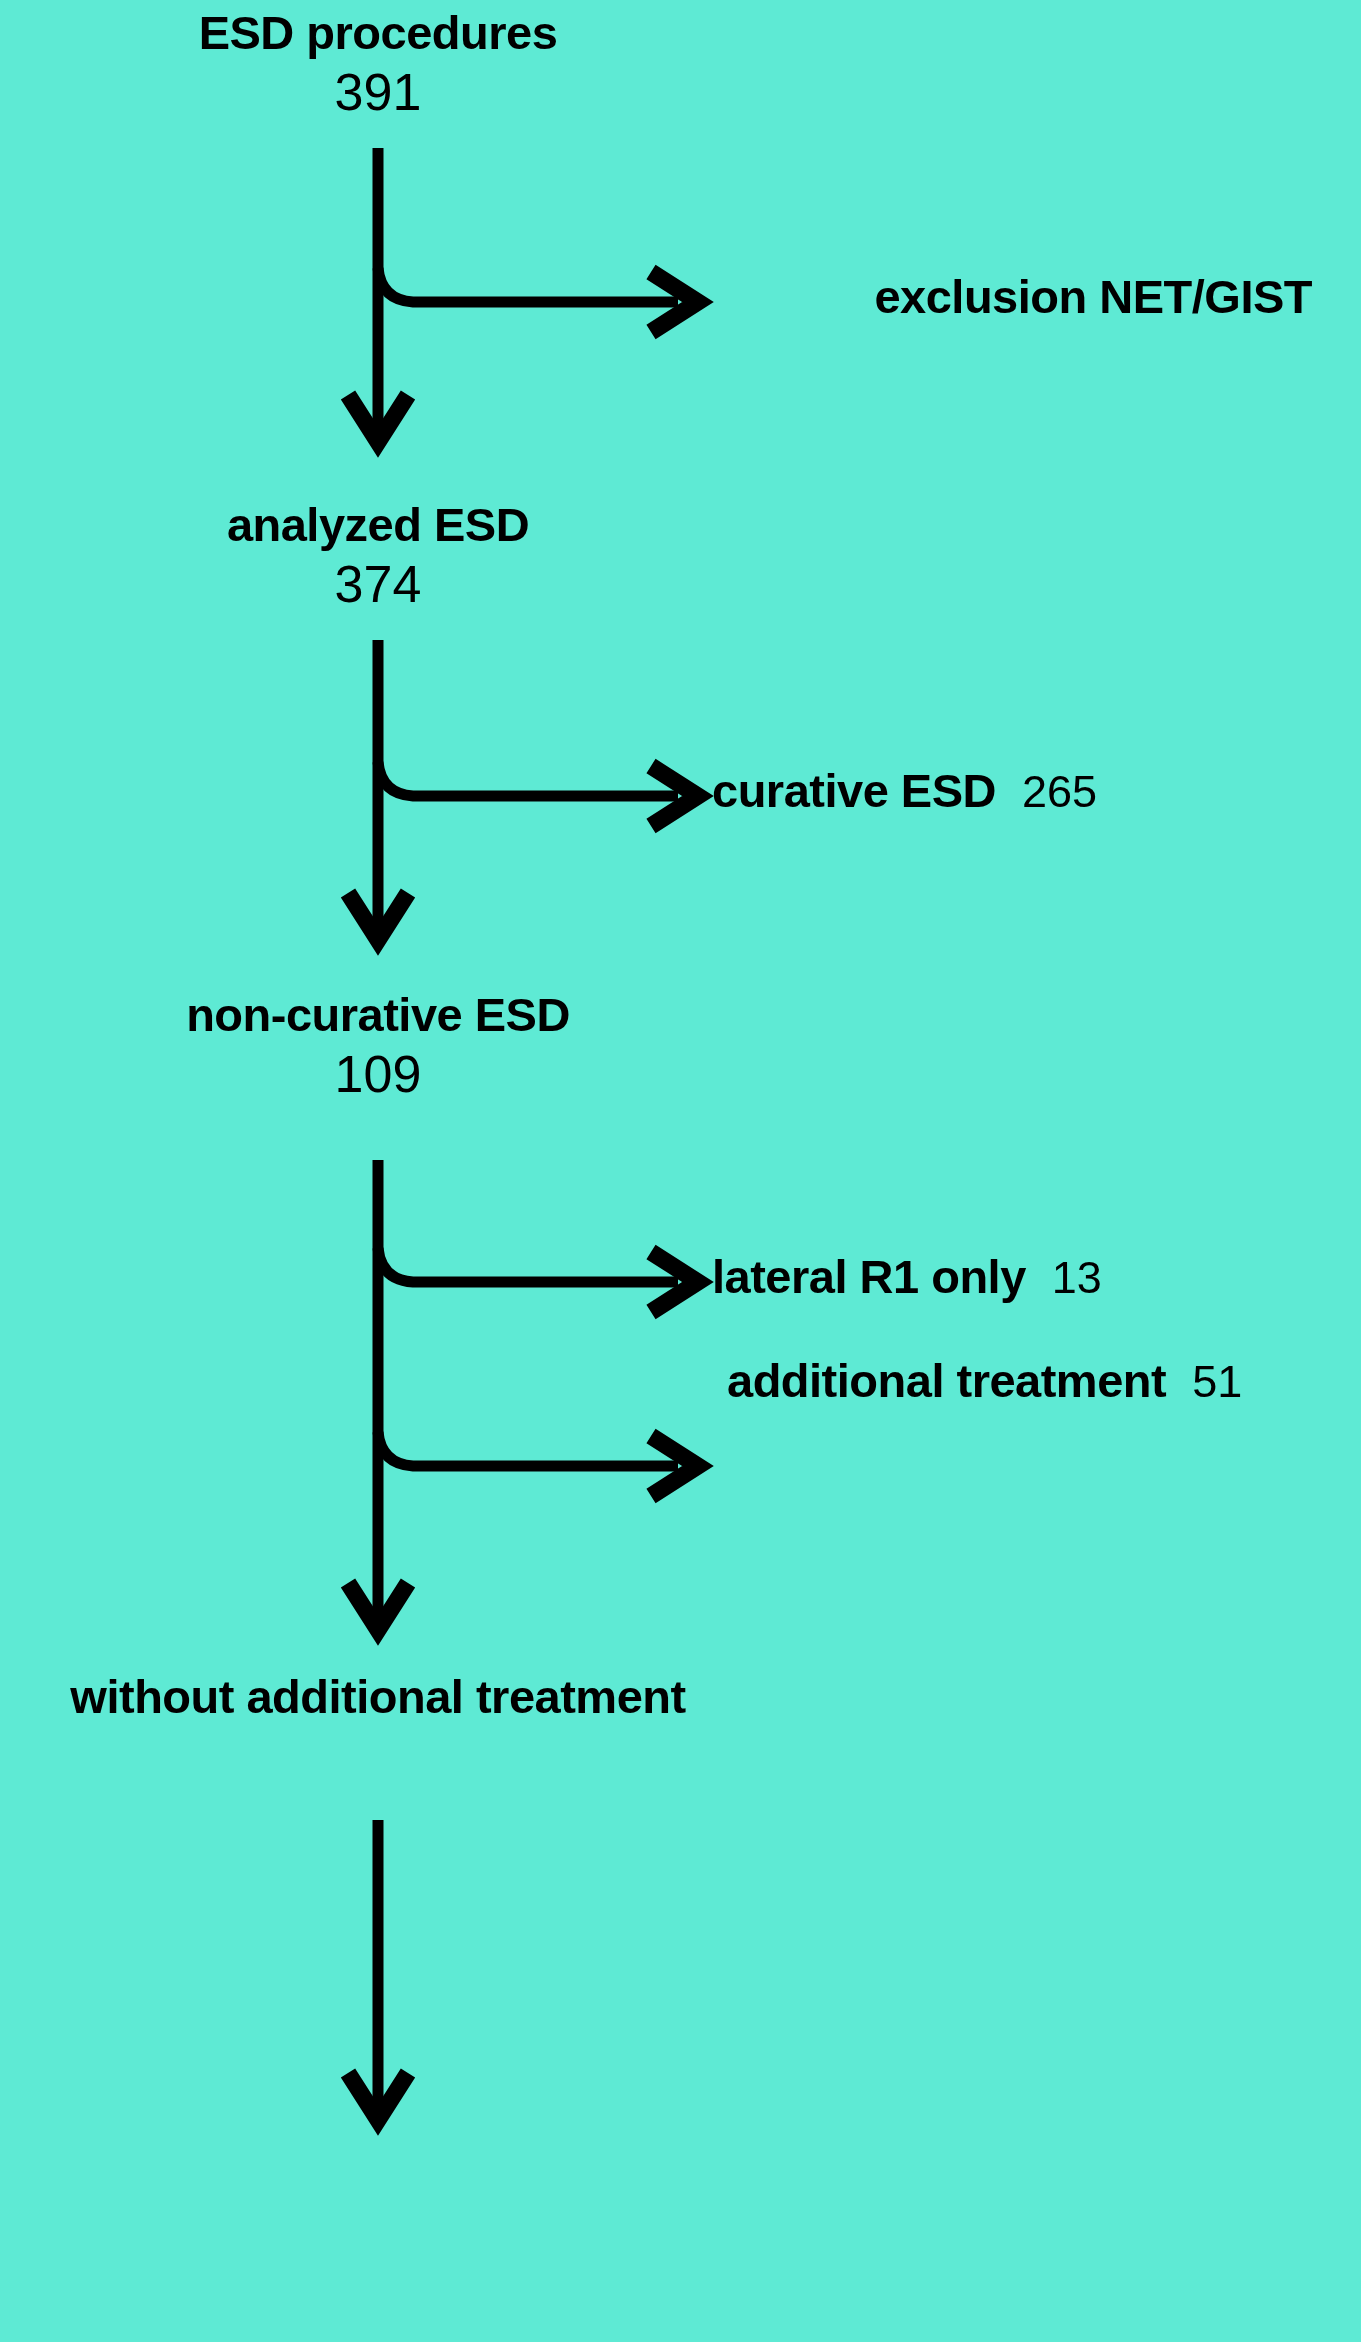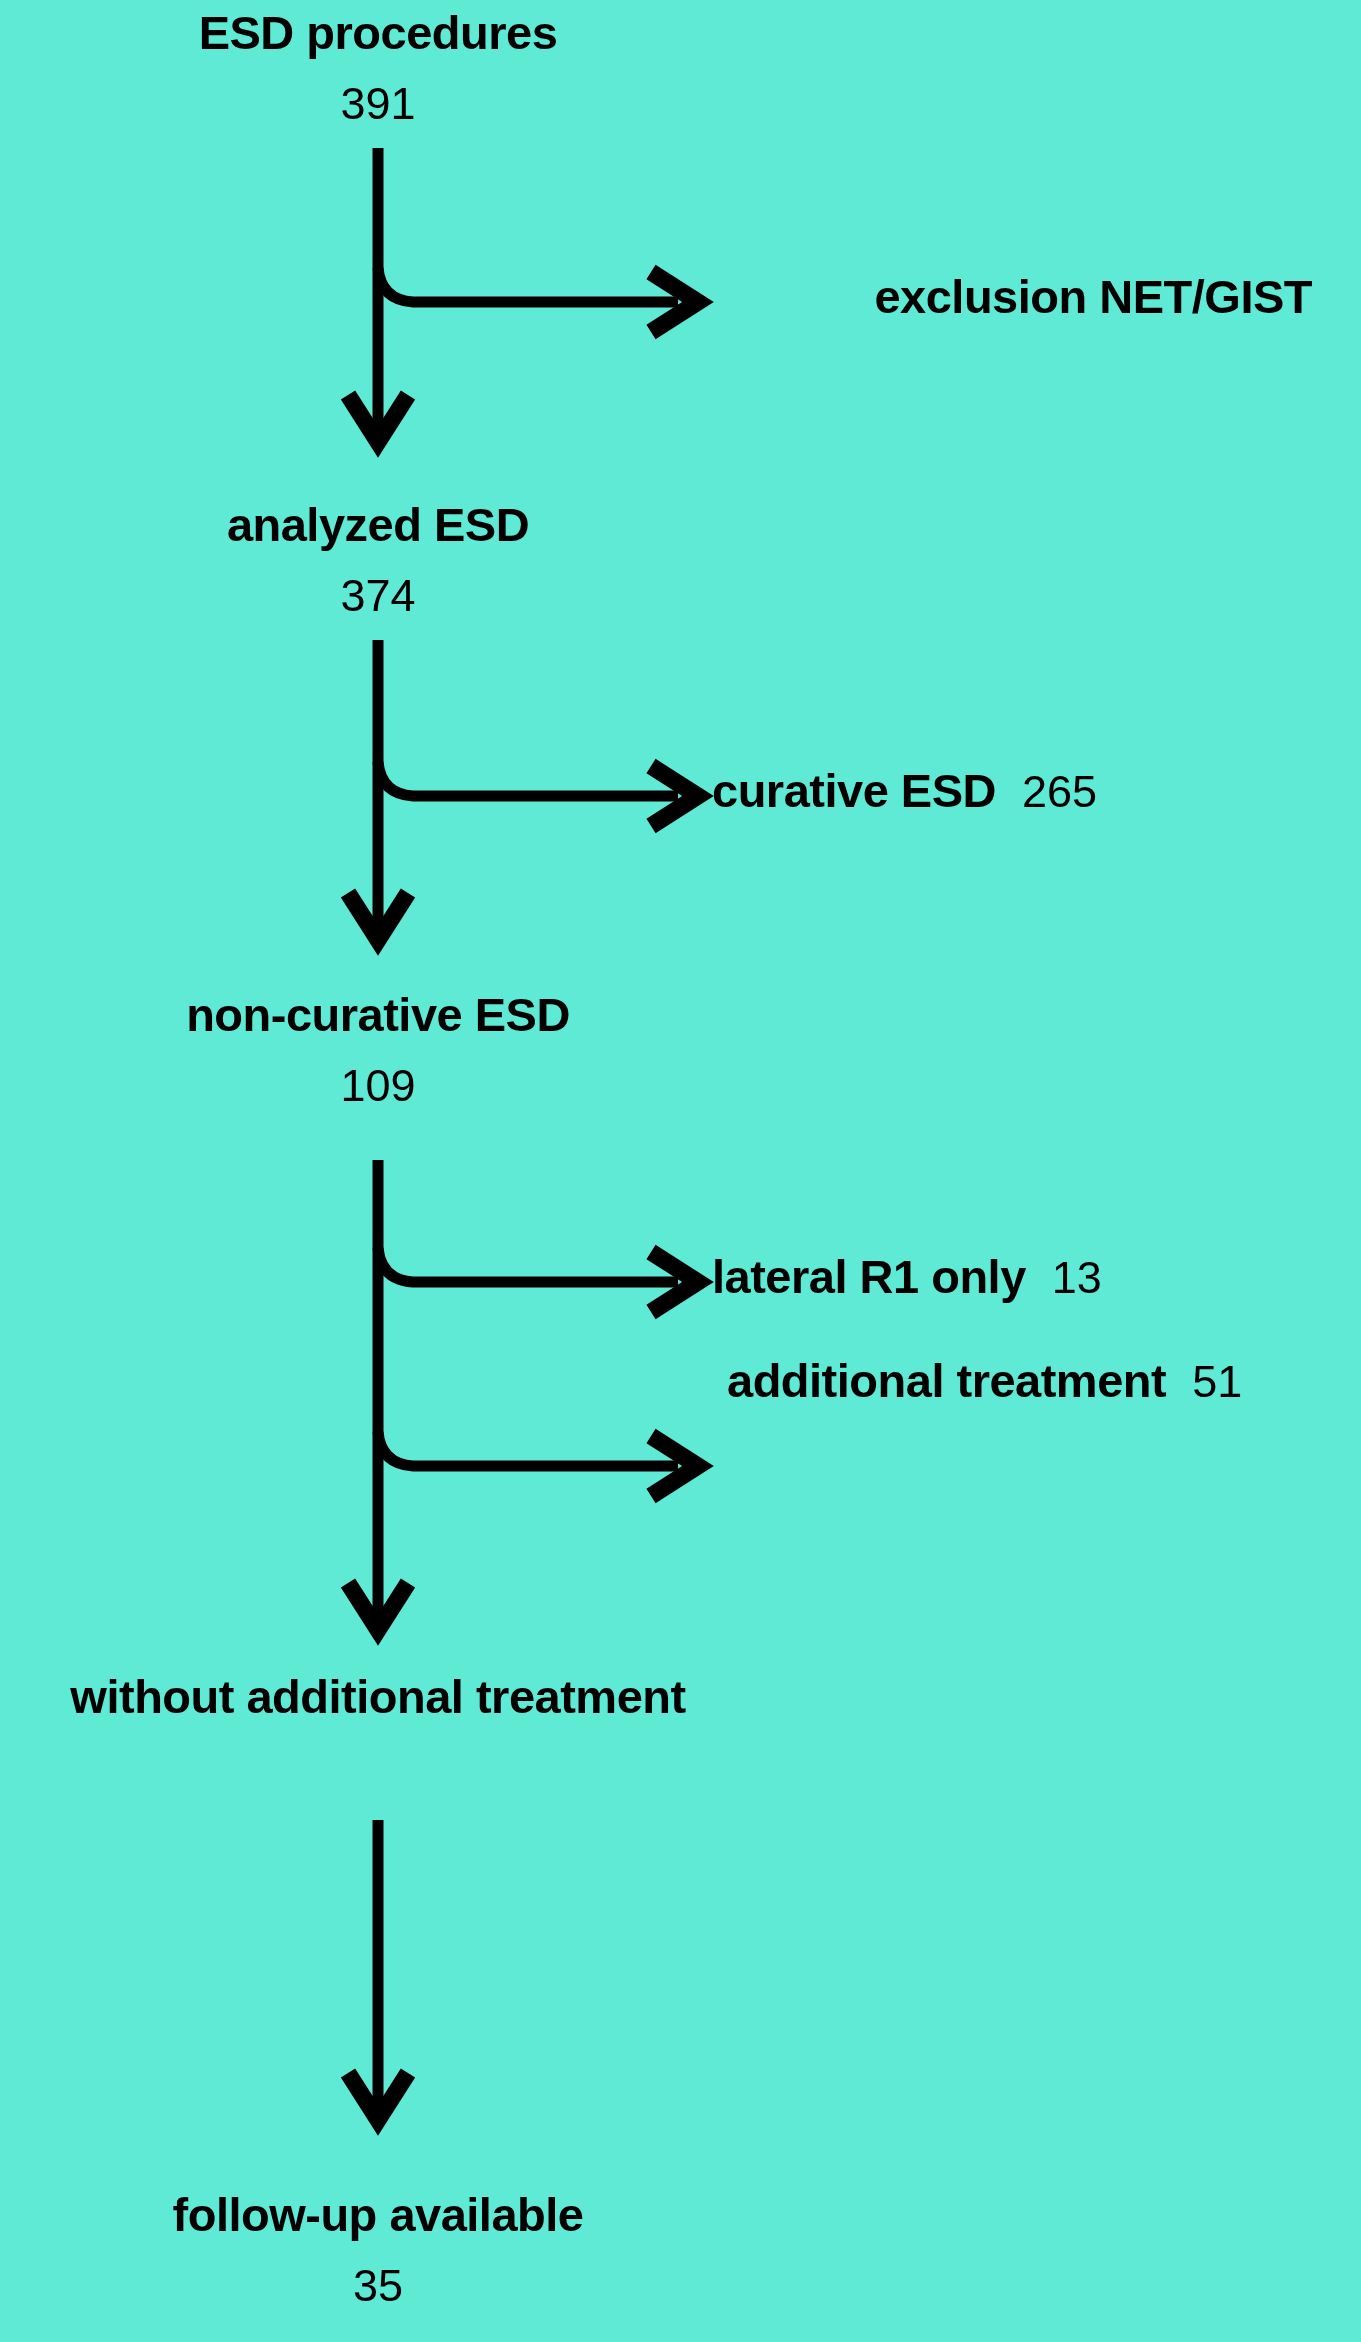--- a/index.html
+++ b/index.html
@@ -42,22 +42,22 @@
   }
   .node .node-label {
     display: block;
     font-weight: bold;
     font-size: 47px;
     letter-spacing: -0.5px;
   }
   .node .node-count {
     display: block;
     font-weight: normal;
-    font-size: 45px;
-    margin-top: 21px;
+    font-size: 52px;
+    margin-top: 5px;
   }
 
   
   .branch {
     position: absolute;
     text-align: center;
     line-height: 1.08;
     white-space: nowrap;
   }
   .branch .branch-label {
@@ -131,24 +131,20 @@
 
     <div class="node" style="left:108px; top:990px; width:540px;">
       <span class="node-label">non-curative ESD</span>
       <span class="node-count">109</span>
     </div>
 
     <div class="node" style="left:8px; top:1672px; width:740px;">
       <span class="node-label">without additional treatment</span>
     </div>
 
-    <div class="node" style="left:88px; top:2190px; width:580px;">
-      <span class="node-label">follow-up available</span>
-      <span class="node-count">35</span>
-    </div>
 
     <div class="branch stacked" style="left:712px; top:272px; width:600px;">
       <span class="branch-label">exclusion NET/GIST</span>
     </div>
 
     <div class="branch" style="left:712px; top:766px;">
       <span class="branch-label">curative ESD</span><span class="branch-count-inline">265</span>
     </div>
 
     <div class="branch" style="left:712px; top:1252px;">

